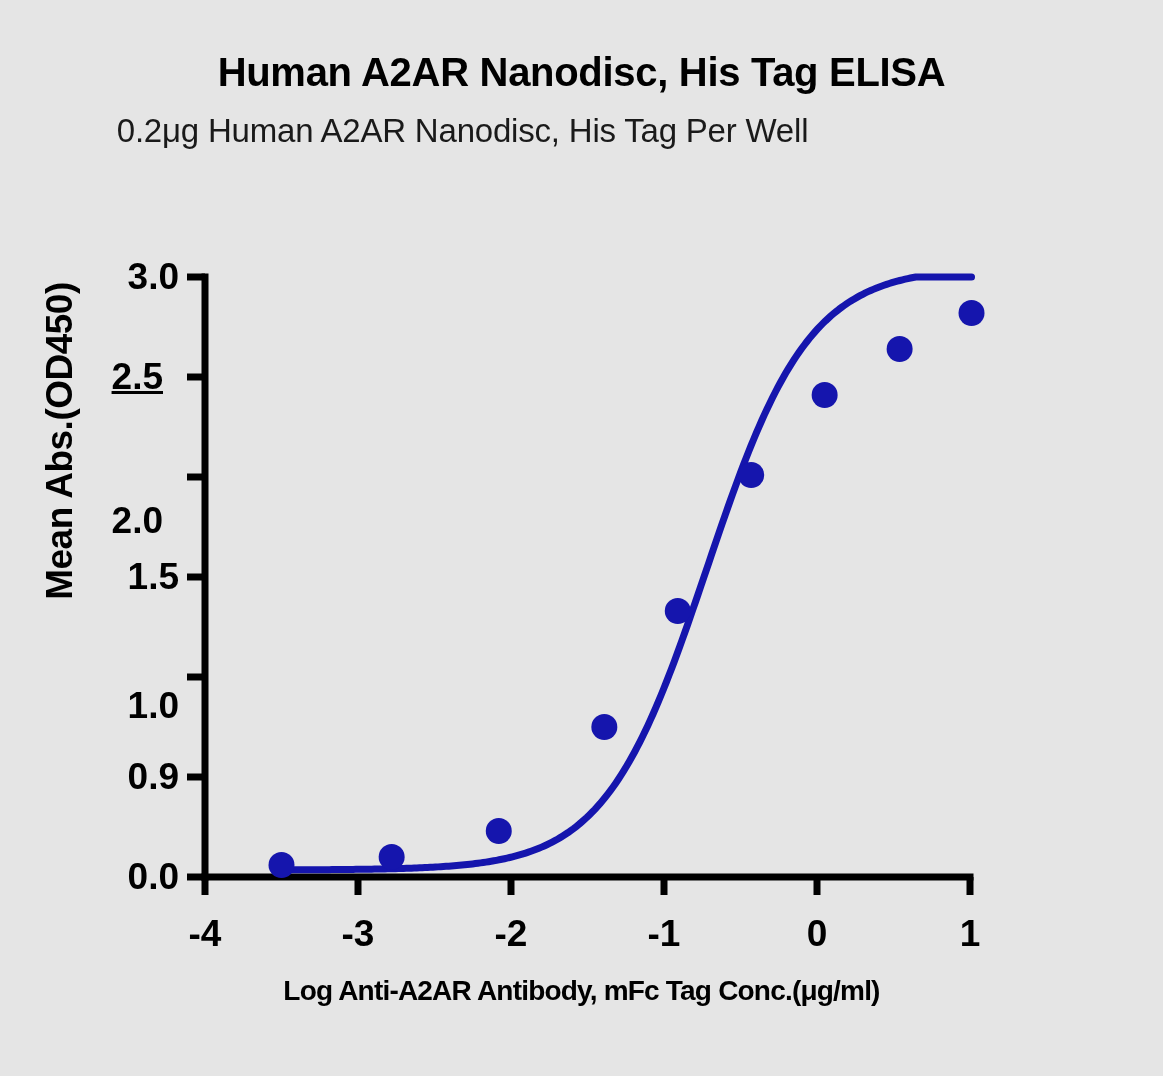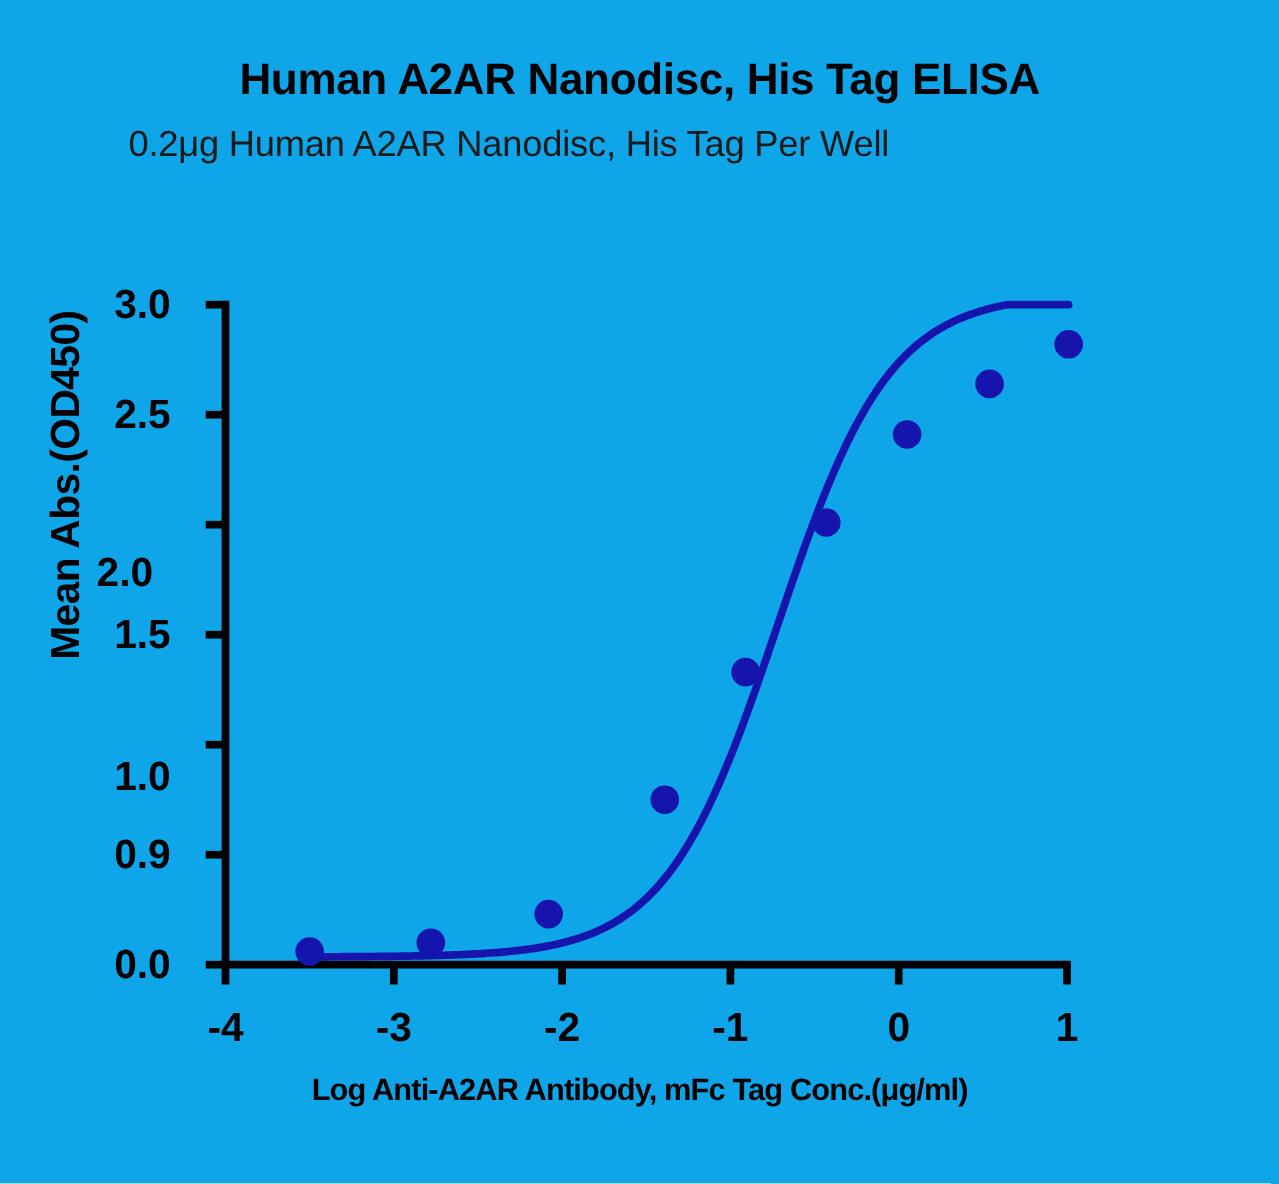--- a/index.html
+++ b/index.html
@@ -11,21 +11,21 @@
     width: 1163px;
     height: 1076px;
     font-family: "Liberation Sans", sans-serif;
     -webkit-font-smoothing: antialiased;
   }
   #figure {
     position: relative;
     width: 1163px;
     height: 1076px;
     overflow: hidden;
-    background: #0ea5e9;
+    background: #e5e5e5;
   }
   #chart-title {
     position: absolute;
     left: 0;
     top: 50px;
     width: 1163px;
     text-align: center;
     font-size: 40px;
     font-weight: bold;
     color: #000000;
@@ -78,21 +78,21 @@
   }
   .tick-label {
     position: absolute;
     font-weight: bold;
     color: #000000;
     font-family: "Liberation Sans", sans-serif;
     white-space: nowrap;
   }
   .ytick-label {
     font-size: 37px;
-    text-align: center;
+    text-align: right;
     transform: translateY(-50%);
   }
   .xtick-label {
     font-size: 37px;
     text-align: center;
     transform: translateX(-50%);
   }
 </style>
 </head>
 <body>
@@ -134,21 +134,21 @@
         <circle cx="971.53" cy="313" r="13" fill="#1515ad" stroke="none"></circle>
       </g>
   </svg>
 
   <div id="tick-labels-layer">
       <div class="tick-label ytick-label" style="left: 80px; width: 99px; top: 877px;">0.0</div>
       <div class="tick-label ytick-label" style="left: 80px; width: 99px; top: 777px;">0.9</div>
       <div class="tick-label ytick-label" style="left: 80px; width: 99px; top: 706px;">1.0</div>
       <div class="tick-label ytick-label" style="left: 80px; width: 99px; top: 577px;">1.5</div>
       <div class="tick-label ytick-label" style="left: 64px; width: 99px; top: 477px; margin-top: 44px;">2.0</div>
-      <div class="tick-label ytick-label" style="left: 80px; width: 99px; top: 377px;">2.5</div>
+      <div class="tick-label ytick-label" style="left: 64px; width: 99px; top: 377px; text-decoration: underline;">2.5</div>
       <div class="tick-label ytick-label" style="left: 80px; width: 99px; top: 277px;">3.0</div>
       <div class="tick-label xtick-label" style="left: 205px; top: 913px;">-4</div>
       <div class="tick-label xtick-label" style="left: 358px; top: 913px;">-3</div>
       <div class="tick-label xtick-label" style="left: 511px; top: 913px;">-2</div>
       <div class="tick-label xtick-label" style="left: 664px; top: 913px;">-1</div>
       <div class="tick-label xtick-label" style="left: 817px; top: 913px;">0</div>
       <div class="tick-label xtick-label" style="left: 970px; top: 913px;">1</div>
     </div>
 
   <div id="ylabel">Mean Abs.(OD450)</div>

